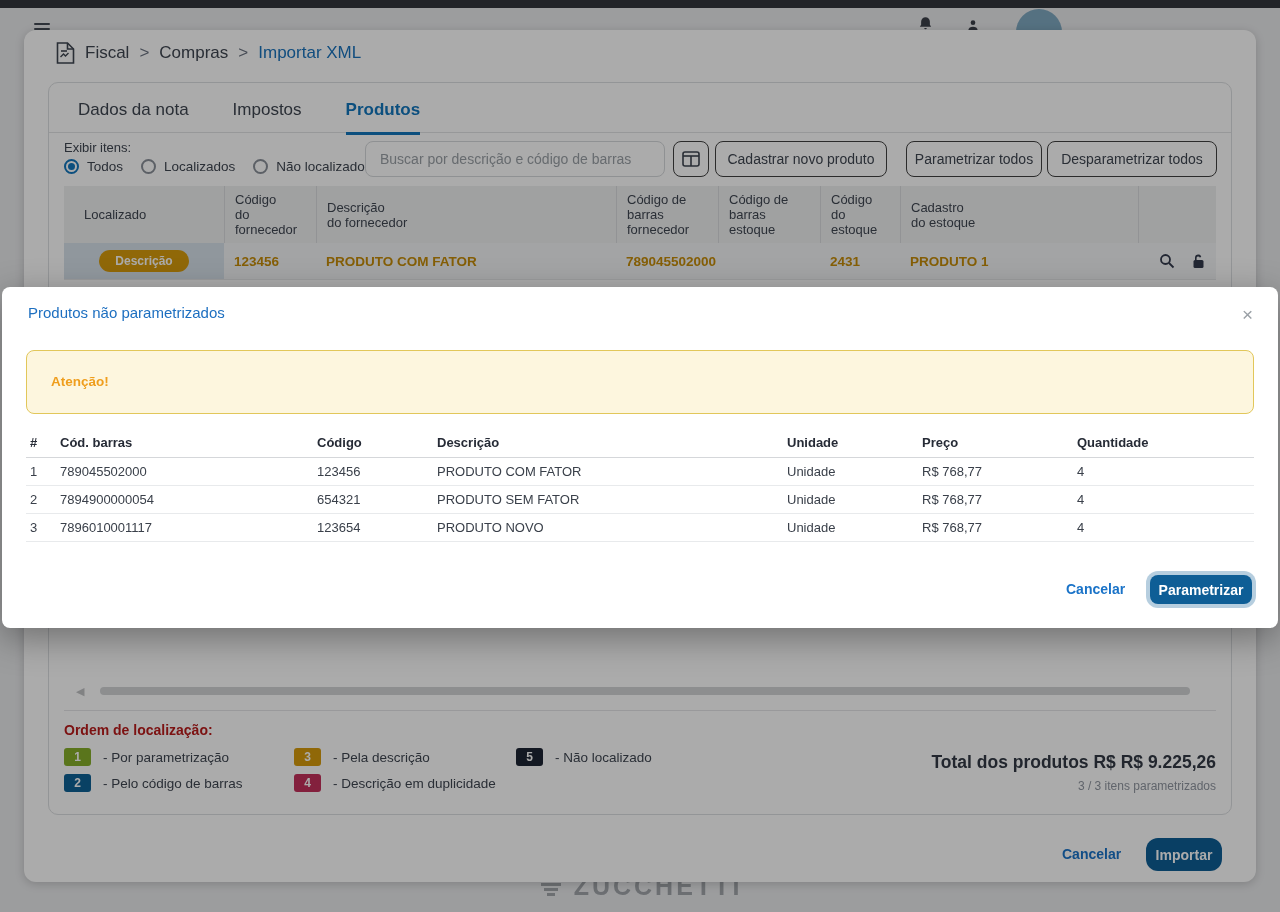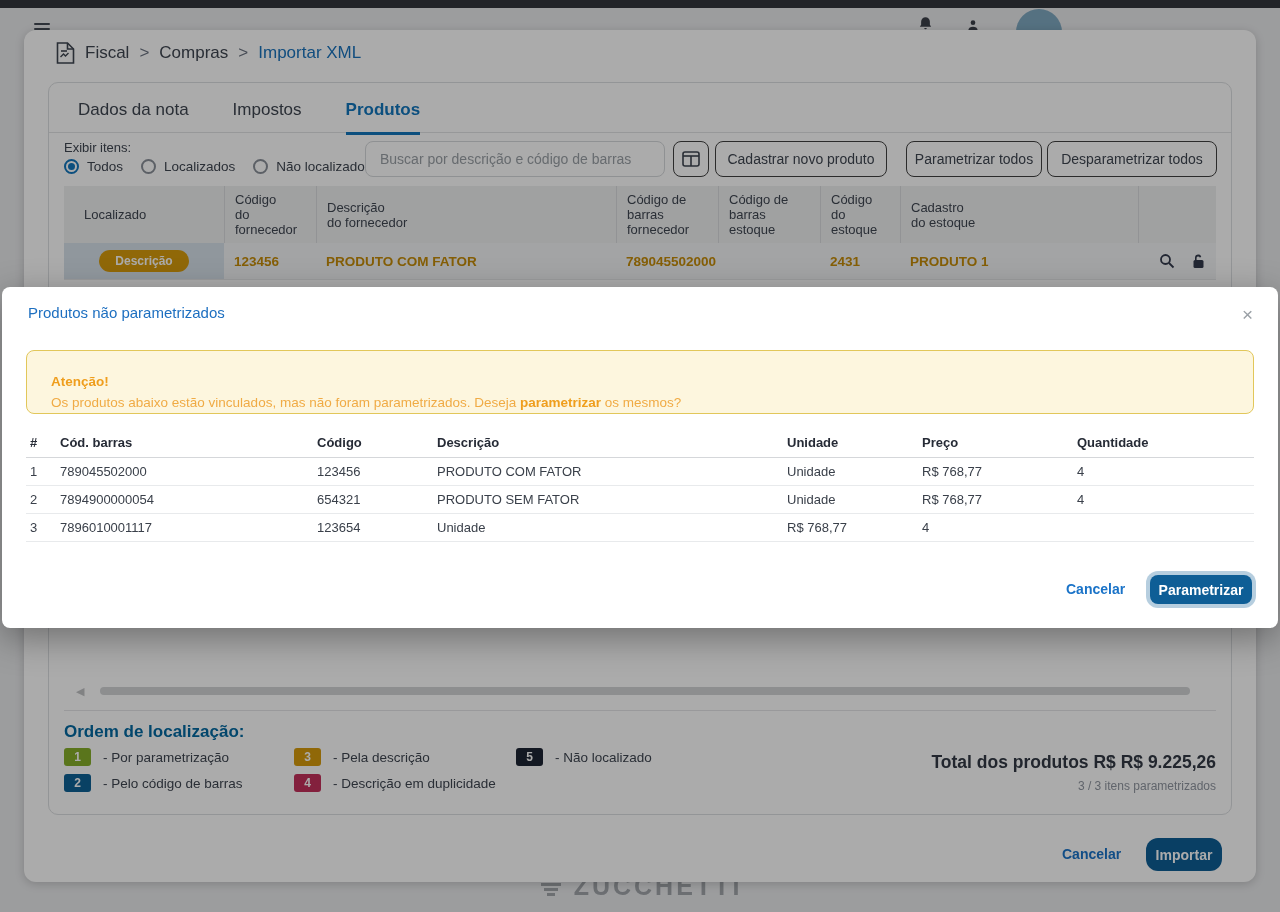--- a/index.html
+++ b/index.html
@@ -64,21 +64,21 @@
   .row-located { background:#f4f5f6; color:#c68d0a; font-weight:bold; }
   .cell-located { background:#d7e1ea; justify-content:center; }
   .pill { background:#d79c0c; color:#fff; font-size:12px; font-weight:bold; padding:4px 16px; border-radius:12px; }
   .mt-actions { display:flex; gap:16px; align-items:center; justify-content:flex-end; color:#333b4d; }
   .mt-actions svg { cursor:pointer; }
 
   
   #hscroll-arrow { left:76px; top:685px; z-index:3; color:#c0c2c4; font-size:11px; }
   #hscroll-thumb { left:100px; top:687px; width:1090px; height:8px; border-radius:4px; background:#d2d4d6; z-index:3; cursor:pointer; }
   #legend-divider { left:64px; top:710px; width:1152px; height:1px; background:#e4e5e7; z-index:3; }
-  #legend-title { left:64px; top:722px; font-size:17px; font-weight:bold; color:#0369a1; z-index:3; }
+  #legend-title { left:64px; top:722px; font-size:14px; font-weight:bold; color:#b91c1c; z-index:3; }
   .legend-item { position:absolute; display:flex; align-items:center; gap:12px; font-size:13.5px; color:#3f4651; z-index:3; }
   .badge { width:27px; height:18px; border-radius:3px; color:#fff; font-size:12px; font-weight:bold;
            display:inline-flex; align-items:center; justify-content:center; }
   #totals { right:64px; top:752px; text-align:right; z-index:3; }
   #total-line { font-size:17.5px; font-weight:bold; color:#333a45; }
   #total-sub { font-size:12px; color:#9096a0; margin-top:6px; }
 
   
   #card-cancel { left:1062px; top:846px; font-size:14px; font-weight:bold; color:#1a73c8; z-index:3; cursor:pointer; }
   #card-import { left:1146px; top:838px; width:76px; height:33px; background:#0e5e96; color:#fff; border:none;
@@ -298,23 +298,20 @@
 <button class="abs" id="card-import">Importar</button>
 
 <div class="abs" id="overlay"></div>
 
 <div class="abs" id="modal"></div>
 <div class="abs" id="modal-title">Produtos não parametrizados</div>
 <div class="abs" id="modal-close">×</div>
 
 <div class="abs" id="warning-box">
   <div id="warning-title">Atenção!</div>
-  <div id="warning-body">
-    <span>Os produtos abaixo estão vinculados, mas não foram parametrizados. Deseja </span><b>parametrizar</b><span> os mesmos?</span>
-  </div>
 </div>
 
 <div class="abs" id="modal-table">
   <div class="md-row md-head">
     <div class="md-cell">#</div>
     <div class="md-cell">Cód. barras</div>
     <div class="md-cell">Código</div>
     <div class="md-cell">Descrição</div>
     <div class="md-cell">Unidade</div>
     <div class="md-cell">Preço</div>
@@ -335,20 +332,21 @@
     <div class="md-cell">654321</div>
     <div class="md-cell">PRODUTO SEM FATOR</div>
     <div class="md-cell">Unidade</div>
     <div class="md-cell">R$ 768,77</div>
     <div class="md-cell">4</div>
   </div>
   <div class="md-row md-body">
     <div class="md-cell">3</div>
     <div class="md-cell">7896010001117</div>
     <div class="md-cell">123654</div>
+    <div class="md-cell">PRODUTO NOVO</div>
     <div class="md-cell">Unidade</div>
     <div class="md-cell">R$ 768,77</div>
     <div class="md-cell">4</div>
   </div>
 </div>
 
 <div class="abs" id="modal-cancel">Cancelar</div>
 <button class="abs" id="modal-param">Parametrizar</button>
 
 </body></html>

